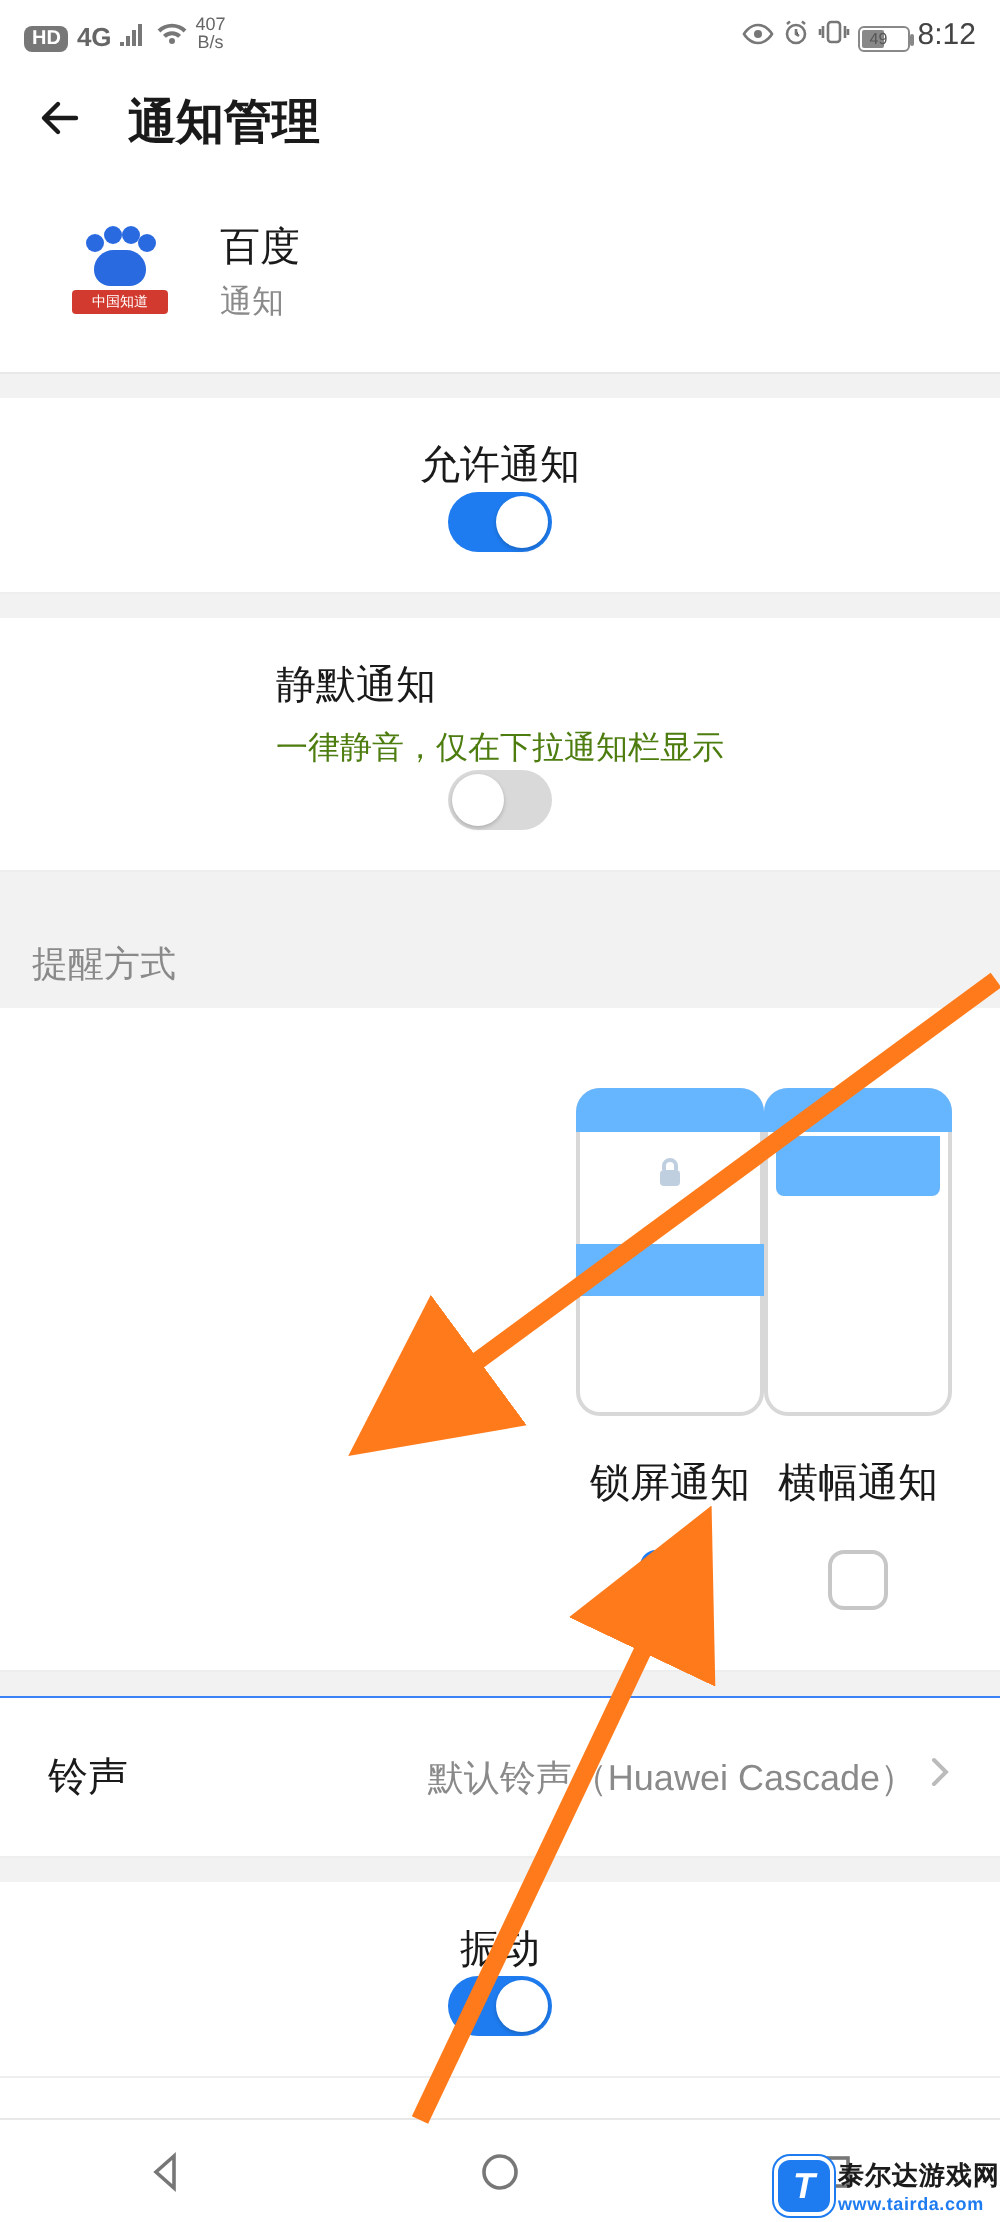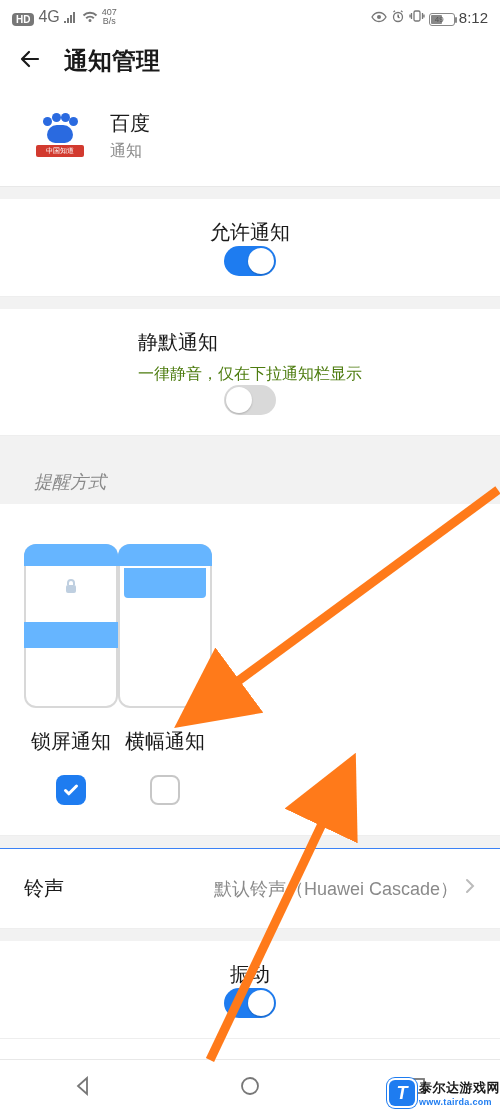--- a/index.html
+++ b/index.html
@@ -119,32 +119,31 @@
   .switch .knob {
     width: 26px; height: 26px; border-radius: 50%; background: #fff;
     position: absolute; top: 2px; box-shadow: 0 1px 2px rgba(0,0,0,.2);
   }
   .switch.on .knob  { right: 2px; }
   .switch.off .knob { left: 2px; }
 
   
   .section-header {
     background: #f2f2f2;
-    padding: 34px 24px 10px 34px;
+    padding: 34px 24px 10px 16px;
     font-size: 18px;
     color: #8a8a8a;
-    font-style: italic;
   }
   .reminder-block {
     background: #fff;
     padding: 40px 24px 30px 24px;
     border-bottom: 1px solid #eee;
   }
   .phones {
-    display: flex; justify-content: flex-start; align-items: flex-start;
+    display: flex; justify-content: flex-end; align-items: flex-start;
   }
   .phone-option { display: flex; flex-direction: column; align-items: center; gap: 20px; }
   .phone {
     width: 94px; height: 164px; border-radius: 12px; background: #fff;
     box-shadow: inset 0 0 0 2px #d8d8d8;
     position: relative; overflow: hidden;
   }
   .phone .top-bar { position: absolute; top: 0; left: 0; right: 0; height: 22px; background: #66b5ff; }
   .phone .lock {
     position: absolute; top: 34px; left: 50%; transform: translateX(-50%);
@@ -202,21 +201,21 @@
     border-top: 1px solid #e8e8e8;
   }
   .nav-btn { width: 22px; height: 22px; color: #777; }
 </style>
 </head>
 <body>
 
 <div class="status-bar">
   <div class="status-left">
     <span class="pill">HD</span>
-    <span style="font-size:16px;font-weight:400">4G</span>
+    <span style="font-size:13px;font-weight:700">4G</span>
     <span>
       <svg width="14" height="12" viewBox="0 0 14 12">
           <path fill="#777" d="M0 10h2v2H0zM3 7h2v5H3zM6 4h2v8H6zM9 1h2v11H9z"></path>
         </svg>
     </span>
     <span>
       <svg width="16" height="12" viewBox="0 0 16 12">
           <path fill="#777" d="M8 11a1.5 1.5 0 100-3 1.5 1.5 0 000 3zM3.5 6.5a6.4 6.4 0 019 0l-1.4 1.4a4.4 4.4 0 00-6.2 0zM.8 3.8a10.2 10.2 0 0114.4 0L13.8 5.2a8.2 8.2 0 00-11.6 0z"></path>
         </svg>
     </span>

